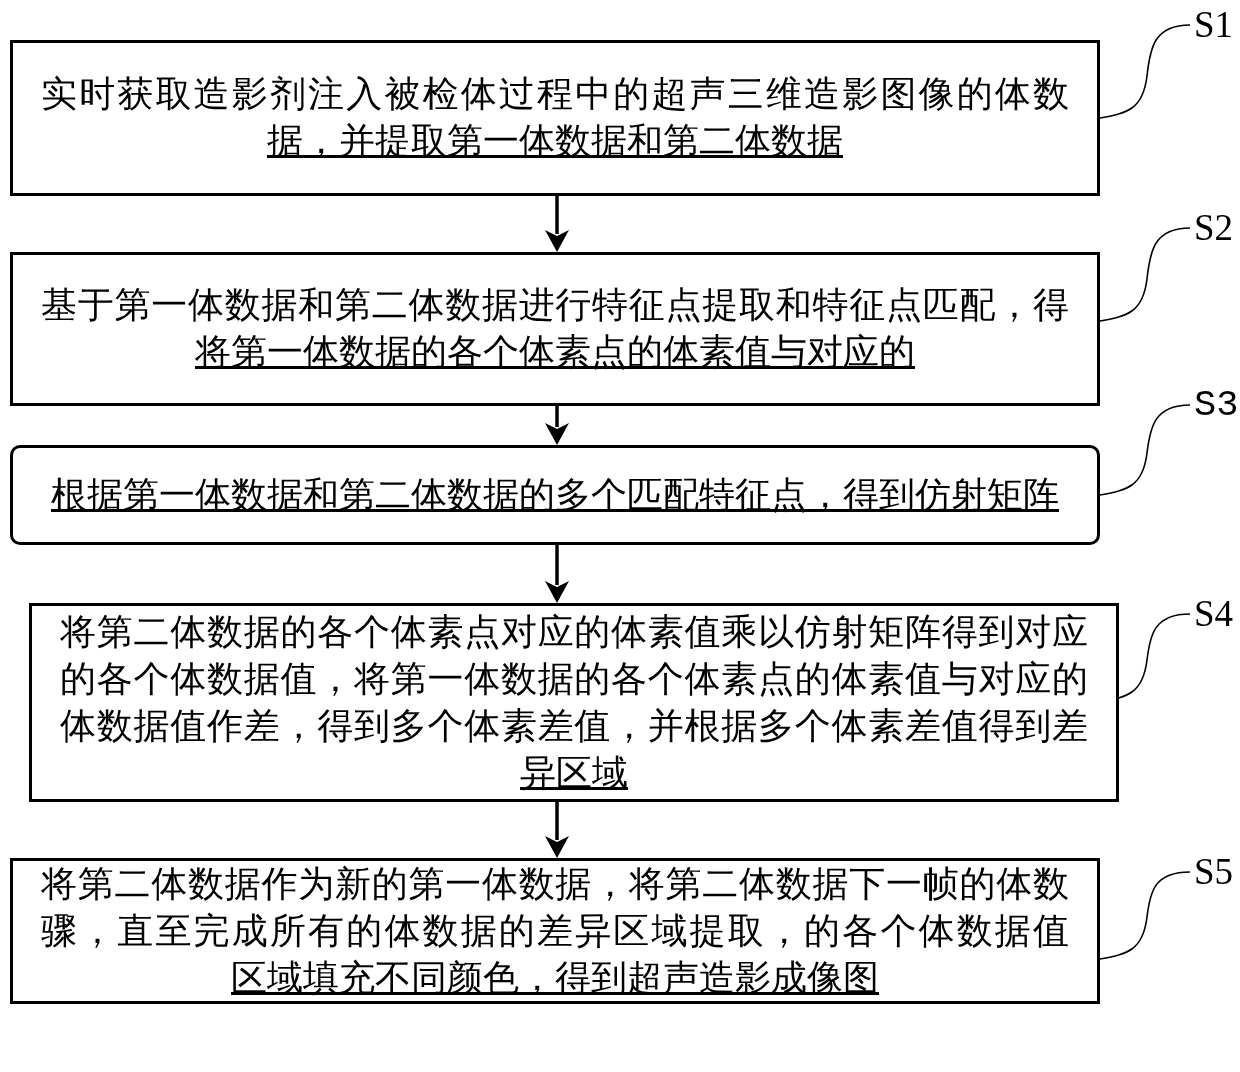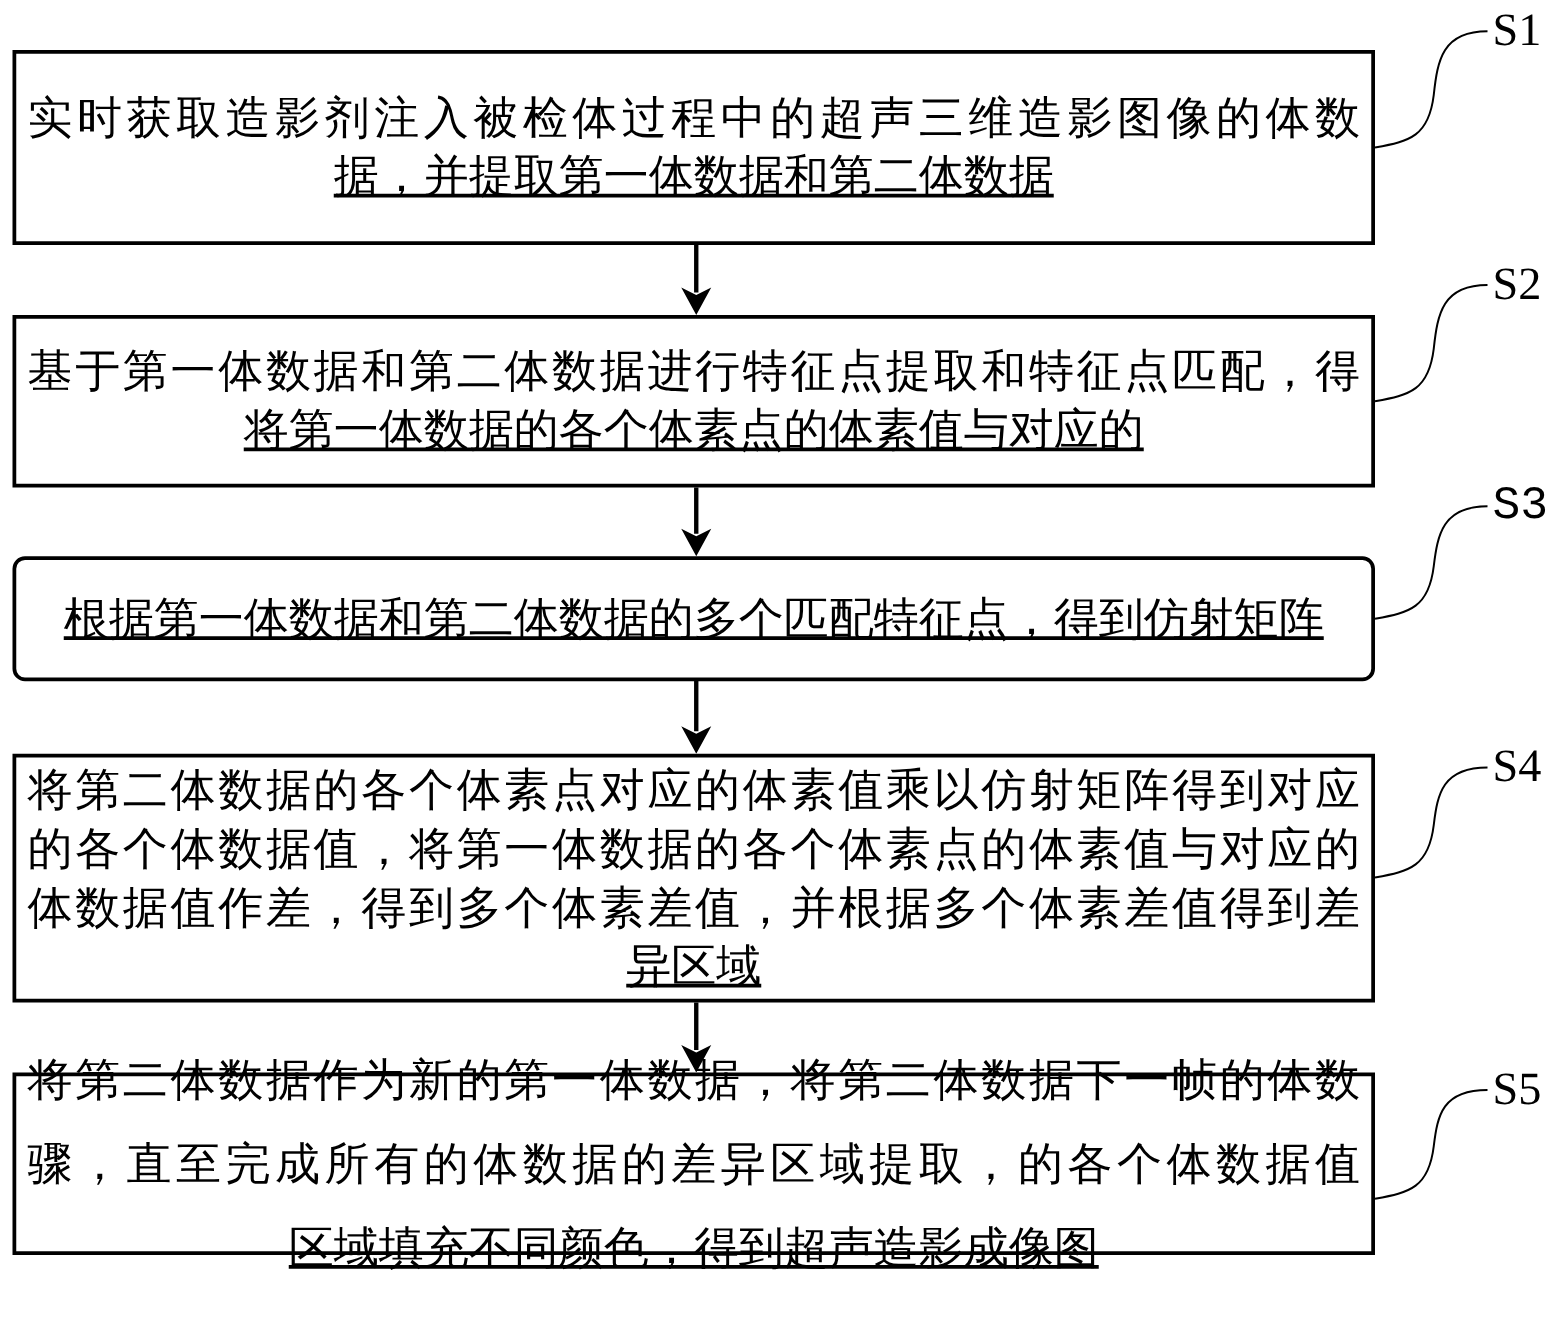--- a/index.html
+++ b/index.html
@@ -27,21 +27,21 @@
   .flow-box {
     position: absolute;
     left: 10px;
     width: 1090px;
     border: 3px solid #000000;
     box-sizing: border-box;
     background: #ffffff;
     display: flex;
     flex-direction: column;
     justify-content: center;
-    padding: 0 9px;
+    padding: 0 28px;
   }
   .line {
     font-size: 36px;
     line-height: 47px;
     text-align: justify;
     text-align-last: justify;
     white-space: nowrap;
   }
   .line.last {
     text-align: center;
@@ -100,39 +100,39 @@
     <path class="leader" d="M 1100 702 C 1128 697 1143 693 1147 660 C 1150 635 1154 614 1190 614"></path>
     <path class="leader" d="M 1100 959 C 1128 954 1143 950 1147 917 C 1150 892 1154 872 1190 872"></path>
   </svg>
 
   <div class="flow-box" style="top:40px; height:156px;">
     <div class="line">实时获取造影剂注入被检体过程中的超声三维造影图像的体数</div>
     <div class="line last">据，并提取第一体数据和第二体数据</div>
   </div>
   <div class="step-label" style="left:1194px; top:5px;">S1</div>
 
-  <div class="flow-box" style="top:252px; height:138px;">
+  <div class="flow-box" style="top:252px; height:154px;">
     <div class="line">基于第一体数据和第二体数据进行特征点提取和特征点匹配，得</div>
     <div class="line last">将第一体数据的各个体素点的体素值与对应的</div>
   </div>
   <div class="step-label" style="left:1194px; top:208px;font-family:Liberation Serif, serif;">S2</div>
 
   <div class="flow-box" style="top:445px; height:100px;border-radius:10px;">
     <div class="line last">根据第一体数据和第二体数据的多个匹配特征点，得到仿射矩阵</div>
   </div>
   <div class="step-label" style="left:1194px; top:385px;font-family:Liberation Mono, monospace;">S3</div>
 
-  <div class="flow-box" style="top:603px; height:199px;">
+  <div class="flow-box" style="top:603px; height:199px;margin-left:19px;">
     <div class="line">将第二体数据的各个体素点对应的体素值乘以仿射矩阵得到对应</div>
     <div class="line">的各个体数据值，将第一体数据的各个体素点的体素值与对应的</div>
     <div class="line">体数据值作差，得到多个体素差值，并根据多个体素差值得到差</div>
     <div class="line last">异区域</div>
   </div>
   <div class="step-label" style="left:1194px; top:594px;">S4</div>
 
-  <div class="flow-box" style="top:858px; height:146px;gap:20px;">
+  <div class="flow-box" style="top:858px; height:146px;">
     <div class="line">将第二体数据作为新的第一体数据，将第二体数据下一帧的体数</div>
     <div class="line">骤，直至完成所有的体数据的差异区域提取，的各个体数据值</div>
     <div class="line last">区域填充不同颜色，得到超声造影成像图</div>
   </div>
   <div class="step-label" style="left:1194px; top:852px;">S5</div>
 
 </div>
 
 </body></html>

